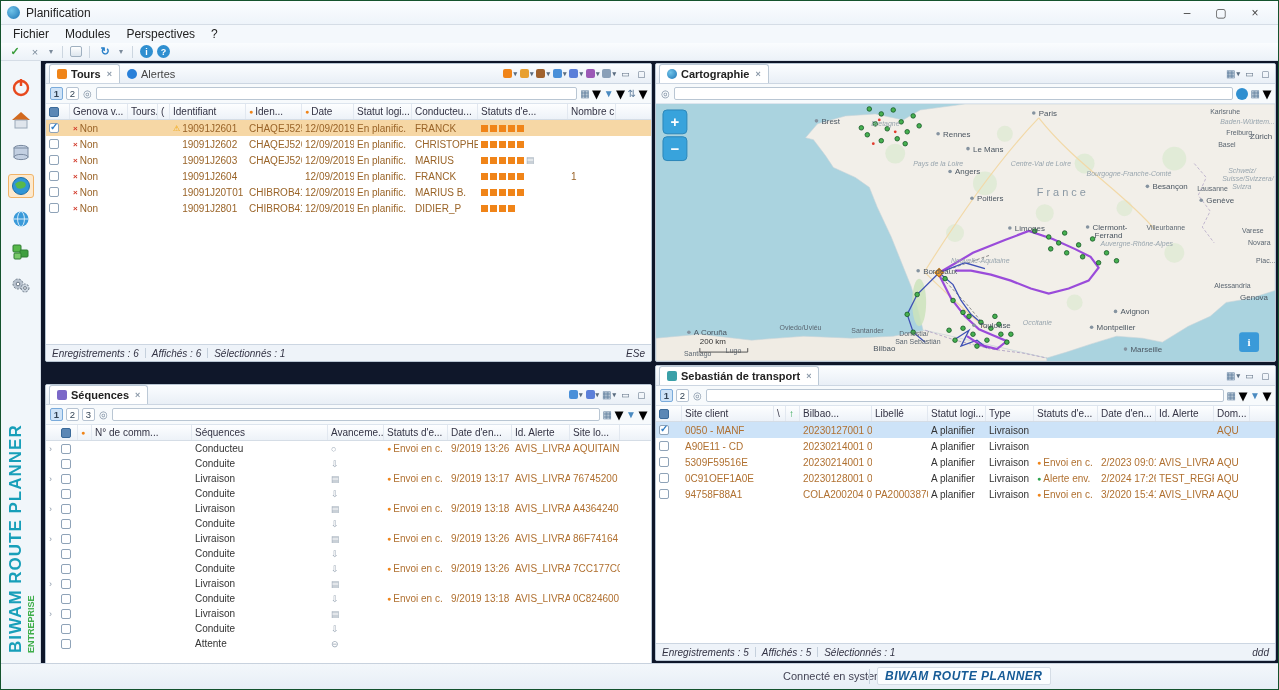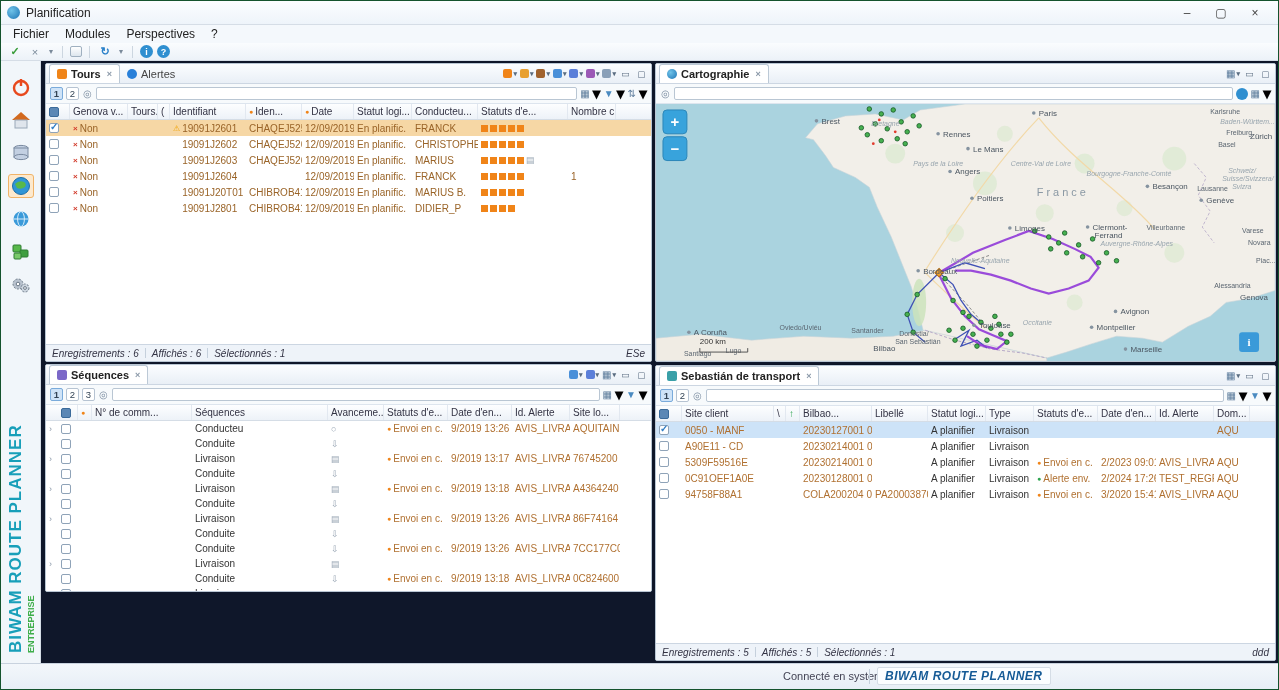--- a/index.html
+++ b/index.html
@@ -29,21 +29,21 @@
   .sico { width:26px; height:24px; display:flex; align-items:center; justify-content:center; border:1px solid transparent; border-radius:3px; }
   .sico.selected { background:#fde9cd; border-color:#f0b368; }
   .brandwrap { position:absolute; bottom:10px; left:0; width:40px; height:345px; display:flex; flex-direction:row; justify-content:center; }
   .brand { writing-mode:vertical-rl; transform:rotate(180deg); font-size:17px; font-weight:bold; letter-spacing:1px; color:#189fb9; white-space:nowrap; }
   .brand2 { writing-mode:vertical-rl; transform:rotate(180deg); font-size:9px; font-weight:bold; color:#3fae4a; margin-top:36px; white-space:nowrap; }
 
   
   .panel { position:absolute; background:#fff; border:1px solid #b9c6d3; border-radius:2px; display:flex; flex-direction:column; overflow:hidden; box-shadow:0 1px 2px rgba(40,60,90,.08); }
   .p-tours { left:44px; top:62px; width:607px; height:299px; }
   .p-carto { left:654px; top:62px; width:621px; height:299px; }
-  .p-seq   { left:44px; top:363px; width:607px; height:228px; }
+  .p-seq   { left:44px; top:383px; width:607px; height:304px; }
   .p-ops   { left:654px; top:364px; width:621px; height:296px; }
 
   .tabbar { flex:0 0 20px; background:linear-gradient(#fbfdff,#e9eff6); border-bottom:1px solid #ccd6e2; display:flex; align-items:center; padding-left:3px; position:relative; }
   .tab { display:flex; align-items:center; gap:4px; height:19px; padding:0 7px; font-size:11px; color:#444; }
   .tab.active { background:#fff; border:1px solid #bcc9d6; border-bottom:none; border-radius:3px 3px 0 0; font-weight:bold; color:#222; }
   .tabicon { width:10px; height:10px; border-radius:2px; flex:0 0 10px; }
   .tabclose { font-size:9px; color:#8a98a8; margin-left:2px; }
   .tabbar-right { position:absolute; right:3px; top:3px; display:flex; gap:3px; align-items:center; }
   .mini { height:13px; min-width:13px; display:inline-flex; align-items:center; justify-content:center; font-size:9px; color:#5a6c80; gap:1px; }
   .mini .ic { width:9px; height:9px; border-radius:2px; display:inline-block; }
@@ -1026,20 +1026,41 @@
           </span>
           <span class="cell s-c6">
             <span class="dot-orange" style="visibility: hidden;">●</span>
             <span class="stxt"></span>
           </span>
           <span class="cell s-c7 stxt"></span>
           <span class="cell s-c8 stxt"></span>
           <span class="cell s-c9 stxt"></span>
         </div>
 
+        <div class="trow">
+          <span class="cell s-c0">
+            <span class="exp" style="visibility: hidden;">›</span>
+          </span>
+          <span class="cell s-c1">
+            <span class="cb"></span>
+          </span>
+          <span class="cell s-c2"></span>
+          <span class="cell s-c3"></span>
+          <span class="cell s-c4 acttxt">Attente</span>
+          <span class="cell s-c5">
+            <span class="av">⊖</span>
+          </span>
+          <span class="cell s-c6">
+            <span class="dot-orange" style="visibility: hidden;">●</span>
+            <span class="stxt"></span>
+          </span>
+          <span class="cell s-c7 stxt"></span>
+          <span class="cell s-c8 stxt"></span>
+          <span class="cell s-c9 stxt"></span>
+        </div>
       </div>
   </div>
 
   <div class="panel p-ops">
     <div class="tabbar">
       <div class="tab active">
         <span class="tabicon" style="background:#3aa0a8"></span>
         <span>Sebastián de transport</span>
         <span class="tabclose">×</span>
       </div>

